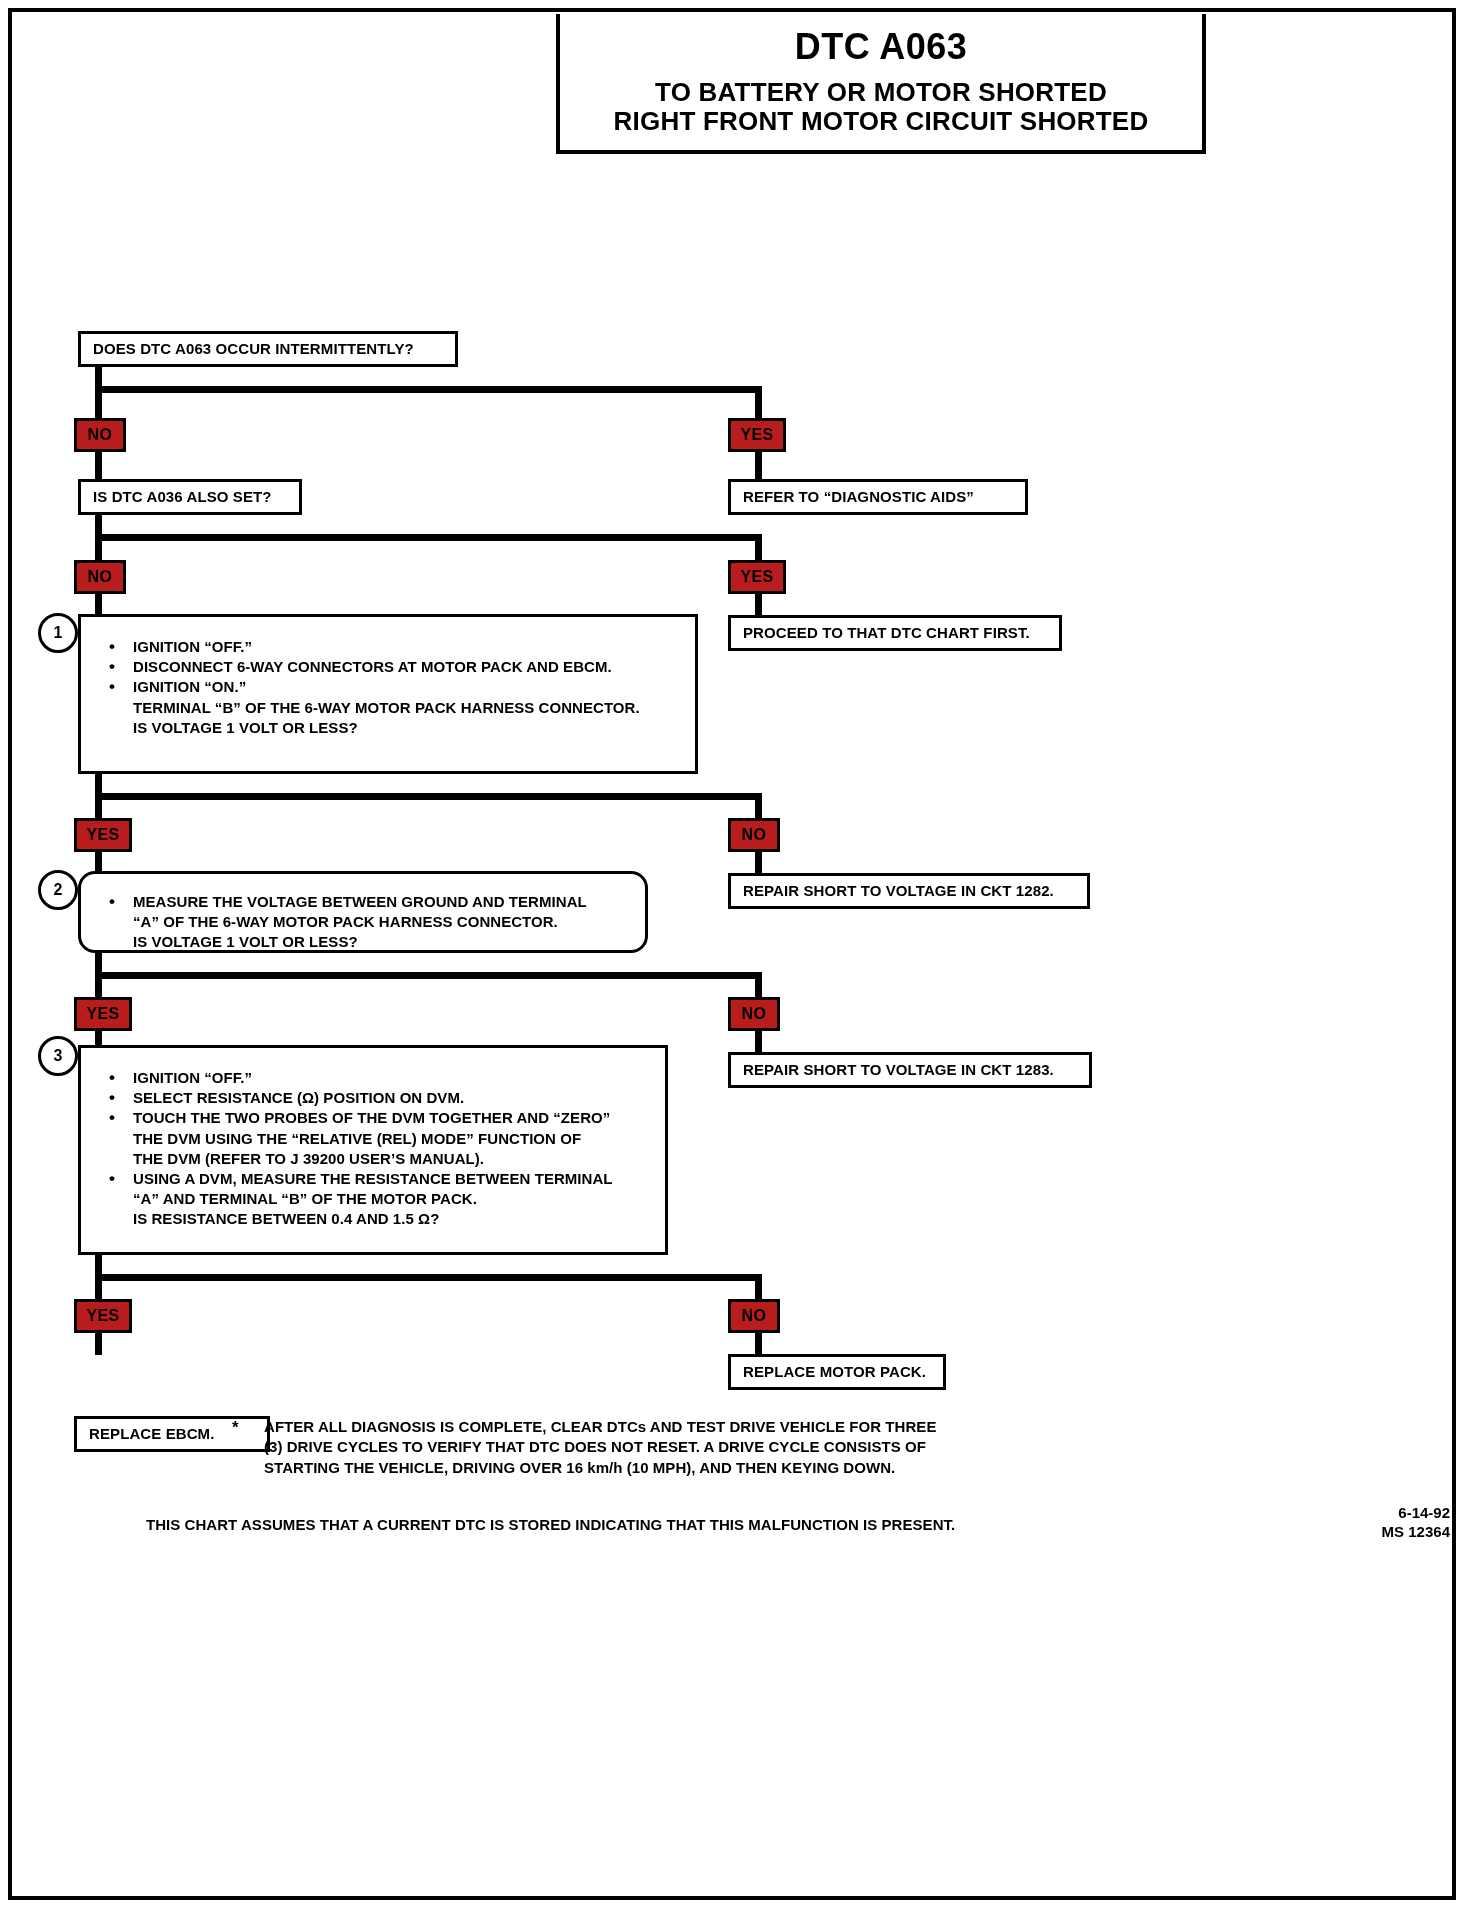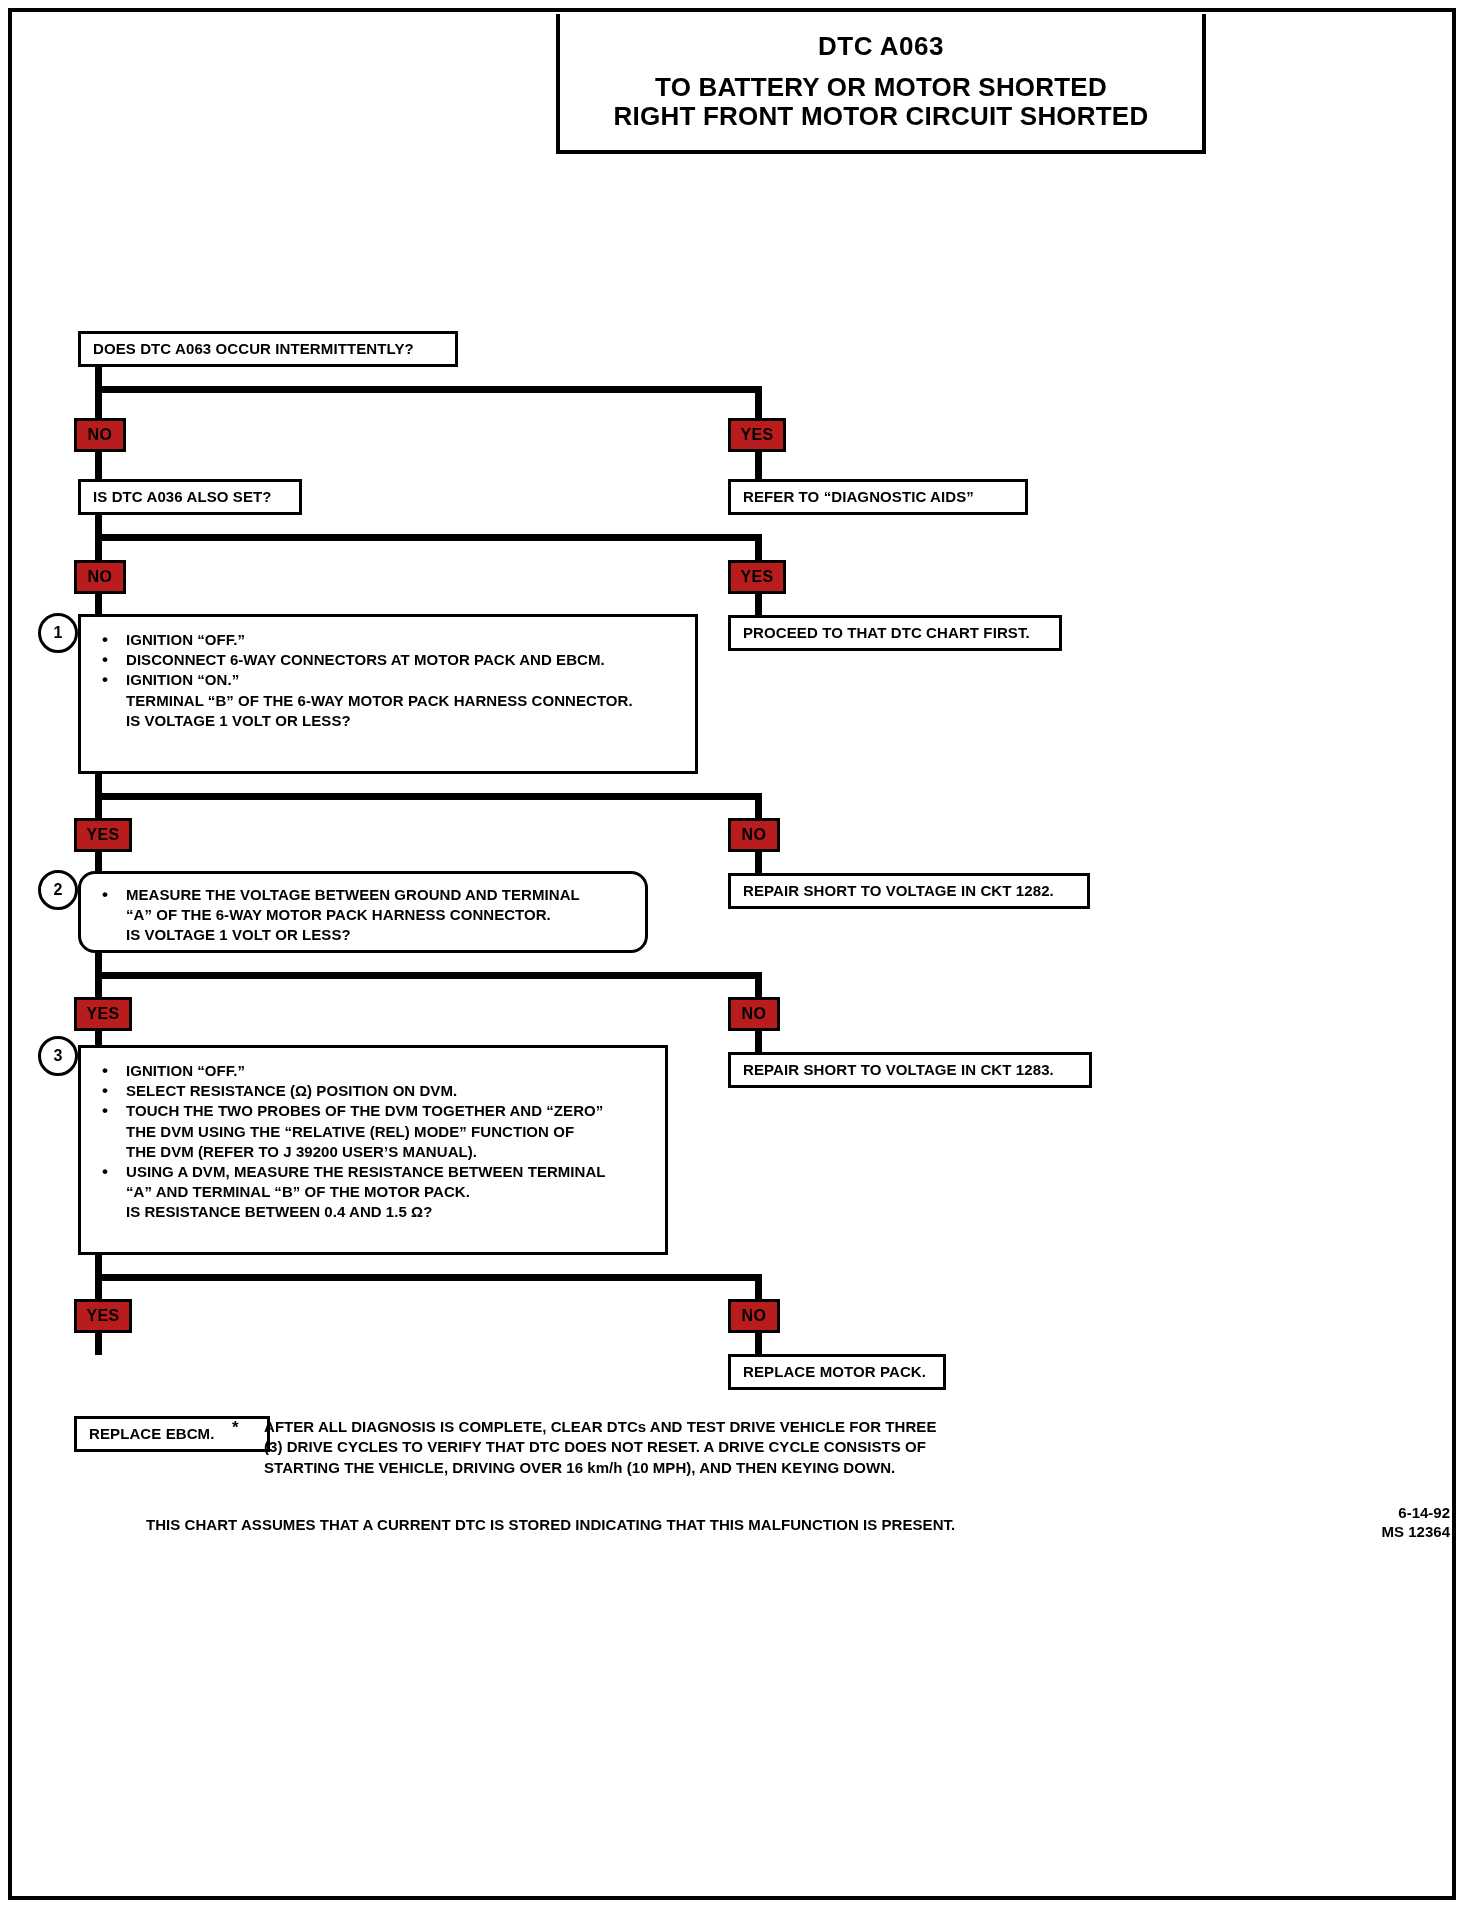--- a/index.html
+++ b/index.html
@@ -7,40 +7,40 @@
 
   #page{position:absolute;inset:0;background:#fff;}
 
   
   .page-border{position:absolute;left:8px;top:8px;width:1448px;height:1892px;border:4px solid #000;box-sizing:border-box;}
 
   
   .title-box{position:absolute;left:556px;top:14px;width:650px;height:140px;
     border-left:4px solid #000;border-right:4px solid #000;border-bottom:4px solid #000;
     box-sizing:border-box;display:flex;flex-direction:column;align-items:center;justify-content:center;background:#fff;}
-  .dtc-title{font-size:26px;font-weight:bold;letter-spacing:.5px;line-height:1.05;color:#000;text-align:center;margin-bottom:12px;}
+  .dtc-title{font-size:36px;font-weight:bold;letter-spacing:.5px;line-height:1.05;color:#000;text-align:center;margin-bottom:12px;}
   .dtc-sub{font-size:26px;font-weight:bold;line-height:1.12;color:#000;text-align:center;letter-spacing:.2px;}
 
   
   .box{position:absolute;border:3px solid #000;background:#fff;box-sizing:border-box;
        font-size:15px;font-weight:bold;color:#000;letter-spacing:.1px;}
   .box.pad{padding:7px 12px 8px 12px;}
   .box.center{display:flex;align-items:center;}
   .tag{position:absolute;border:3px solid #000;background:#b91c1c;box-sizing:border-box;
        font-size:16px;font-weight:bold;display:flex;align-items:center;justify-content:center;color:#000;letter-spacing:.4px;}
 
   
   .ln{position:absolute;background:#000;}
 
   
   .stepnum{position:absolute;width:34px;height:34px;border:3px solid #000;border-radius:50%;
     background:#fff;display:flex;align-items:center;justify-content:center;
     font-size:16px;font-weight:bold;color:#000;z-index:5;}
 
-  ul.bul{list-style:none;margin:1px;padding:0;}
+  ul.bul{list-style:none;margin:8px;padding:0;}
   ul.bul>li{position:relative;padding-left:30px;margin:0 0 1px 0;font-size:15px;font-weight:bold;line-height:1.28;color:#000;letter-spacing:.05px;}
   ul.bul>li:before{content:"\2022";position:absolute;left:6px;top:-1px;font-size:17px;}
   ul.bul>li.cont{padding-left:30px;}
   ul.bul>li.cont:before{content:"";}
 
   
   .foot{position:absolute;font-size:15px;font-weight:bold;color:#000;line-height:1.35;letter-spacing:.05px;}
   .foot .star{position:absolute;left:0;top:0;font-size:17px;}
   .stamp{position:absolute;right:24px;bottom:18px;text-align:right;font-size:15px;font-weight:bold;line-height:1.25;color:#000;}
 </style>

